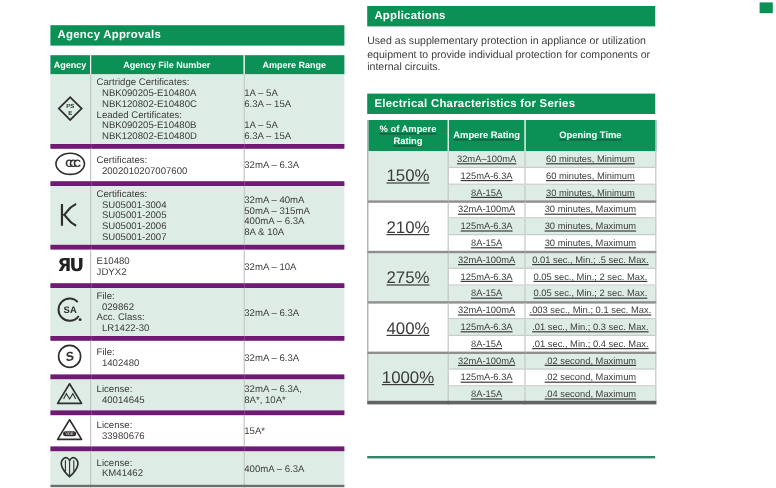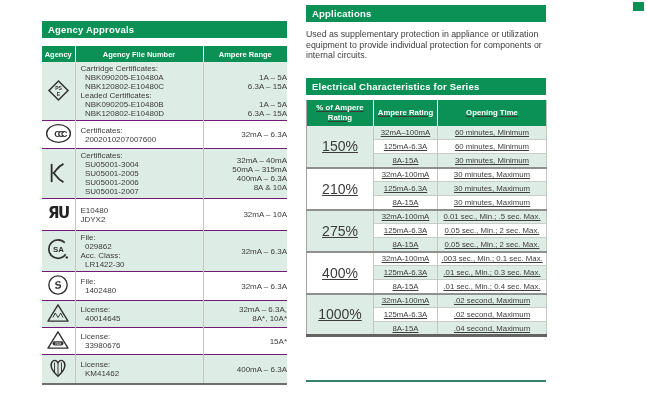--- a/index.html
+++ b/index.html
@@ -16,27 +16,27 @@
   table{border-collapse:collapse;table-layout:fixed;width:100%;}
   th,td{padding:0;box-sizing:border-box;}
 
   
   .agency{margin-top:8px;border-bottom:2px solid #6e6e6e;}
   .agency th{background:var(--green,#0b9156);color:#fff;font-size:7.5px;font-weight:bold;height:16px;
              text-align:center;vertical-align:middle;border-left:1px solid #fff;margin-left:20px;}
   .agency th:first-child{border-left:none;}
   .agency td{font-size:8px;line-height:9px;vertical-align:middle;padding:2px 0;}
   .agency td + td{border-left:1px solid #c2c7c2;}
-  .agency tbody tr + tr td{border-top:1px solid #701a75;}
+  .agency tbody tr + tr td{border-top:4px solid #701a75;}
   .agency tr.shade td{background:var(--row_tint,#ddece4);}
   .icon-cell{text-align:center;}
   .mark{display:inline-block;color:#2f2f2f;}
   .ul-txt{font-weight:bold;font-size:15px;letter-spacing:-1.5px;color:#222;font-family:"DejaVu Sans",sans-serif;}
   .file-cell .line{white-space:pre-wrap;padding-left:5px;min-height:9px;}
-  .amp-cell{text-align:right;}
+  .amp-cell{text-align:left;}
   .amp-cell .line{min-height:9px;}
   .agency tbody tr:nth-child(4) td{height:32px;}   
   .agency tbody tr:nth-child(10) td{height:20px;}  
 
   
   .elec{margin-top:5px;border-bottom:3px solid #636363;border-left:1px solid #a3a3a3;border-right:1px solid #c2c7c2;text-decoration:underline;}
   .elec th{background:var(--green,#0b9156);color:#fff;font-size:7.8px;font-weight:bold;height:26px;
            text-align:center;vertical-align:middle;border-left:1px solid #fff;white-space:pre-line;line-height:10px;}
   .elec th:first-child{border-left:none;}
   .elec td{font-size:7.8px;height:14px;text-align:center;vertical-align:middle;border-left:1px solid #c2c7c2;}

